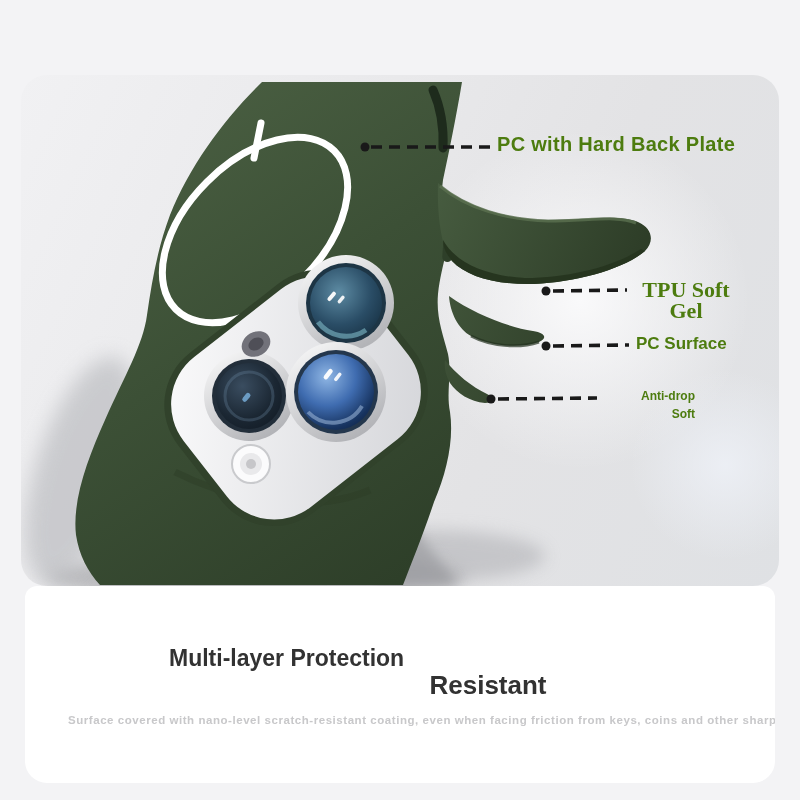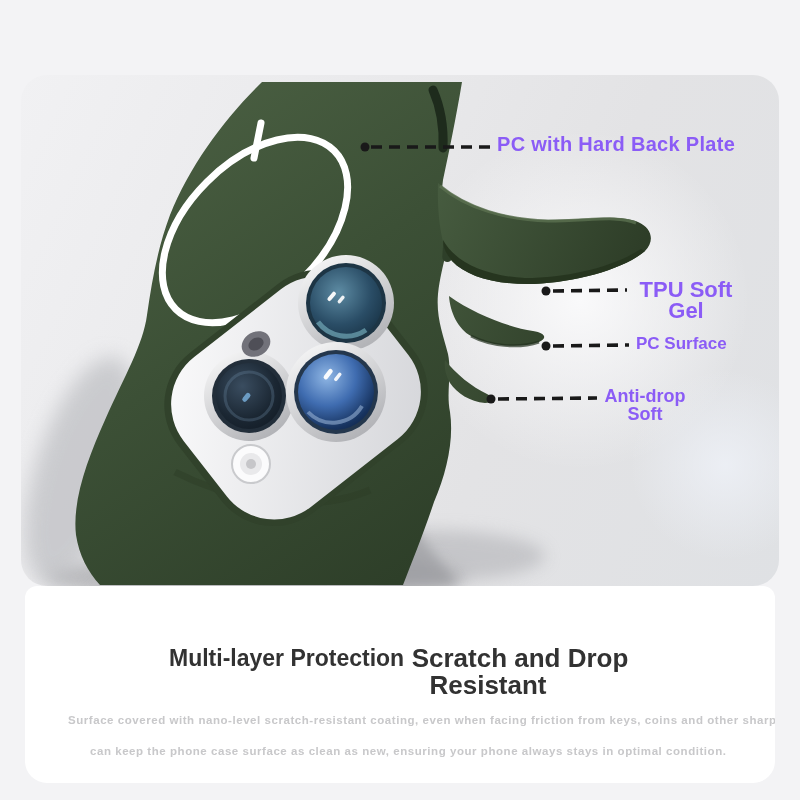--- a/index.html
+++ b/index.html
@@ -8,21 +8,21 @@
     background:#f3f3f5;
     font-family:"Liberation Sans", sans-serif;
   }
   .abs{position:absolute;}
   #photo{
     left:21px; top:75px; width:758px; height:511px;
     border-radius:26px; overflow:hidden;
     background:linear-gradient(115deg,#f1f1f3 0%,#e9e9eb 38%,#e3e3e5 64%,#dfe1e4 100%);
   }
   .callout{
-    color:#8b5cf6; font-weight:bold; white-space:nowrap; line-height:1.05;
+    color:#4d7c0f; font-weight:bold; white-space:nowrap; line-height:1.05;
   }
   .callout.center{text-align:center; white-space:normal;}
   #panel{
     left:25px; top:586px; width:750px; height:197px;
     background:#ffffff; border-radius:12px 12px 22px 22px; overflow:hidden;
   }
   .heading{
     position:absolute; color:#323232; font-weight:bold; white-space:nowrap;
   }
   .desc{
@@ -190,34 +190,32 @@
         <circle cx="365" cy="147" r="4.5"></circle>
         <circle cx="546" cy="291" r="4.5"></circle>
         <circle cx="546" cy="346" r="4.5"></circle>
         <circle cx="491" cy="399" r="4.5"></circle>
       </g>
     </svg>
   </div>
 
   <div class="abs callout" style="left:497px; top:134px; font-size:20px; letter-spacing:0.3px;">PC with Hard Back Plate</div>
 
-  <div class="abs callout center" style="left:634px; top:279px; width:104px; font-size:22px; line-height:21px;">
+  <div class="abs callout center" style="left:634px; top:279px; width:104px; font-size:22px; line-height:21px;font-family:Liberation Serif, serif;">
     <div>TPU Soft</div>
     <div>Gel</div>
   </div>
 
   <div class="abs callout" style="left:636px; top:335px; font-size:17px;">PC Surface</div>
 
-  <div class="abs callout center" style="left:595px; top:388px; width:100px; font-size:18px; line-height:17.5px;">
+  <div class="abs callout center" style="left:595px; top:388px; width:100px; font-size:12px; line-height:17.5px;text-align:right;">
     <div>Anti-drop</div>
     <div>Soft</div>
   </div>
 
   <div id="panel" class="abs">
     <div class="heading" style="left:144px; top:59px; font-size:23px;">Multi-layer Protection</div>
-    <div class="heading" style="left:495px; top:57px; font-size:26px; transform:translateX(-50%);">Scratch and Drop</div>
     <div class="heading" style="left:463px; top:84px; font-size:26px; transform:translateX(-50%);">Resistant</div>
 
     <div class="desc" style="left:43px; top:128px;">Surface covered with nano-level scratch-resistant coating, even when facing friction from keys, coins and other sharp obje</div>
-    <div class="desc" style="left:65px; top:159px;">can keep the phone case surface as clean as new, ensuring your phone always stays in optimal condition.</div>
   </div>
 
 </div>
 
 </body></html>

